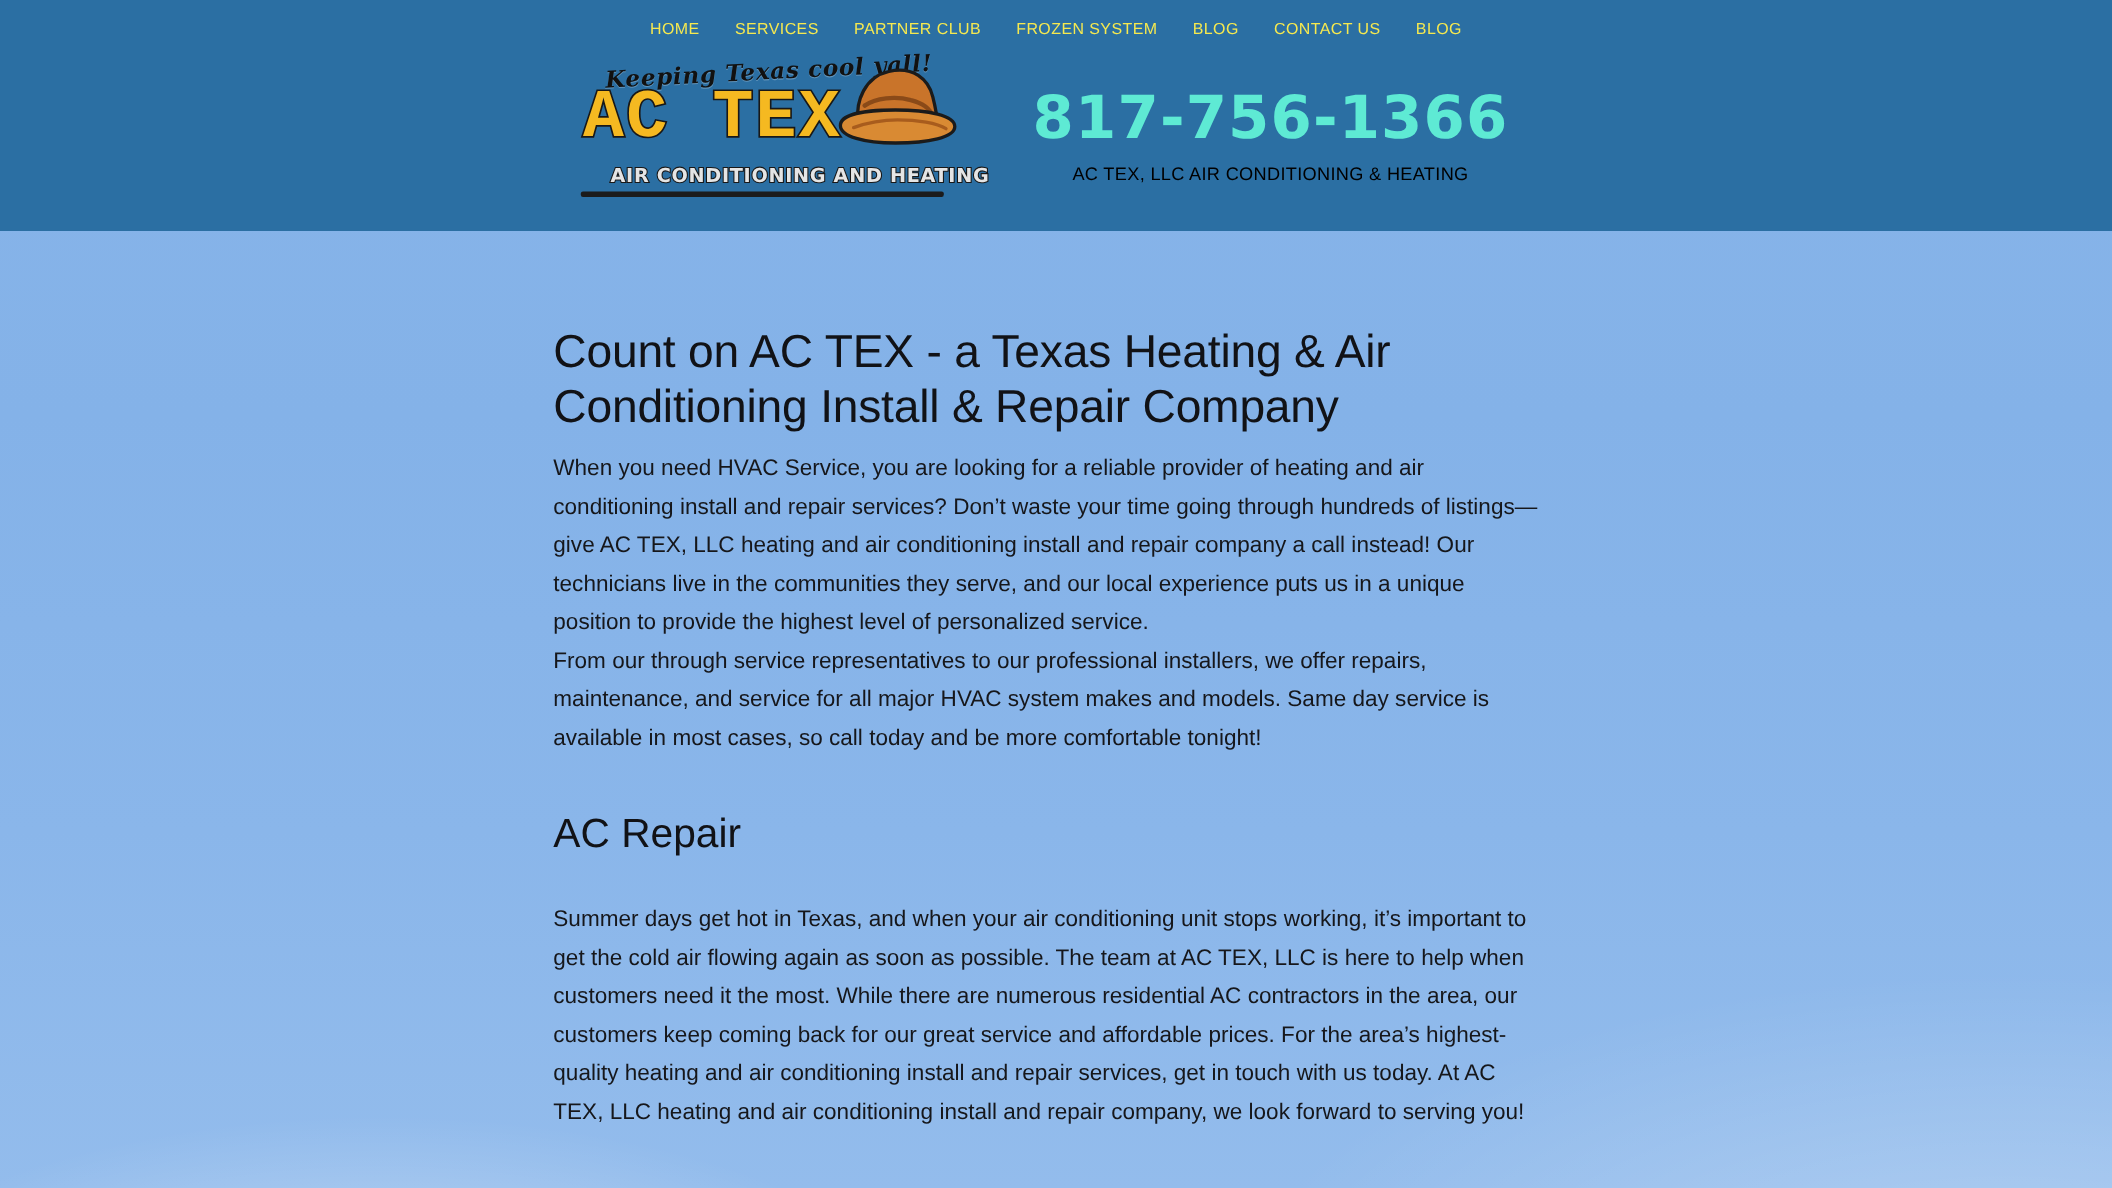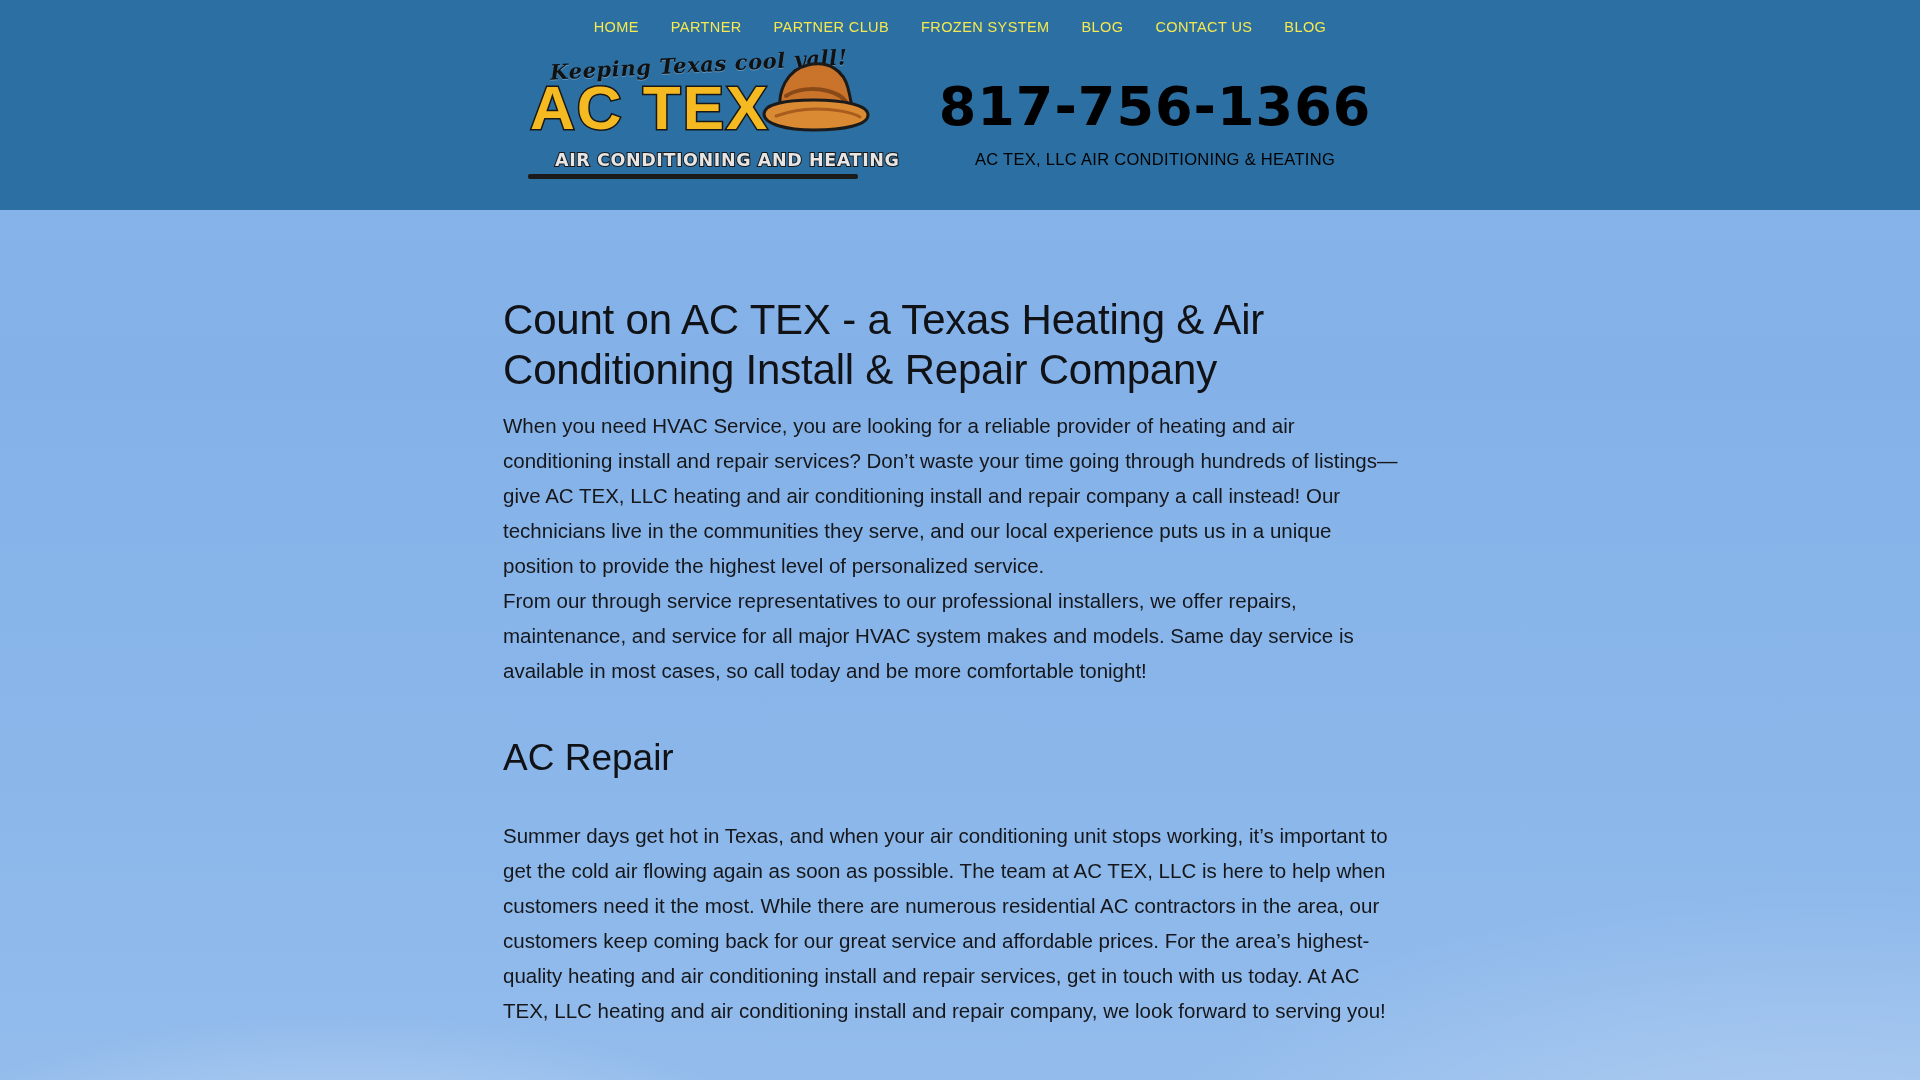--- a/index.html
+++ b/index.html
@@ -75,21 +75,21 @@
     color: #111;
     letter-spacing: 0.6px;
     white-space: nowrap;
     transform: rotate(-3deg);
     text-shadow: 0 1px 0 rgba(255,255,255,0.25);
   }
   .logo-main {
     position: absolute;
     left: 2px;
     top: 27px;
-    font-family: Liberation Sans, sans-serif;
+    font-family: Liberation Mono, monospace;
     font-weight: bold;
     font-size: 62px;
     letter-spacing: 2px;
     color: #f5b921;
     -webkit-text-stroke: 3px #181818;
     paint-order: stroke fill;
     line-height: 1;
     white-space: nowrap;
   }
   .logo-sub {
@@ -129,21 +129,21 @@
     left: 935px;
     top: 80px;
     width: 440px;
     text-align: center;
   }
   .phone-number {
     font-family: "DejaVu Sans", sans-serif;
     font-weight: bold;
     font-size: 54px;
     letter-spacing: 1px;
-    color: #000000;
+    color: #5eead4;
     line-height: 1;
     white-space: nowrap;
   }
   .company-line {
     margin-top: 16px;
     font-family: "Liberation Sans", sans-serif;
     font-size: 16.5px;
     letter-spacing: 0.3px;
     color: #000000;
     white-space: nowrap;
@@ -185,21 +185,21 @@
 </style>
 </head>
 <body>
 
 <div class="page">
 
   <div class="site-header">
 
     <div class="nav">
       <div class="nav-item">HOME</div>
-      <div class="nav-item">PARTNER</div>
+      <div class="nav-item">SERVICES</div>
       <div class="nav-item">PARTNER CLUB</div>
       <div class="nav-item">FROZEN SYSTEM</div>
       <div class="nav-item">BLOG</div>
       <div class="nav-item">CONTACT US</div>
       <div class="nav-item">BLOG</div>
     </div>
 
     <div class="logo">
       <div class="logo-tagline">Keeping Texas cool yall!</div>
 

